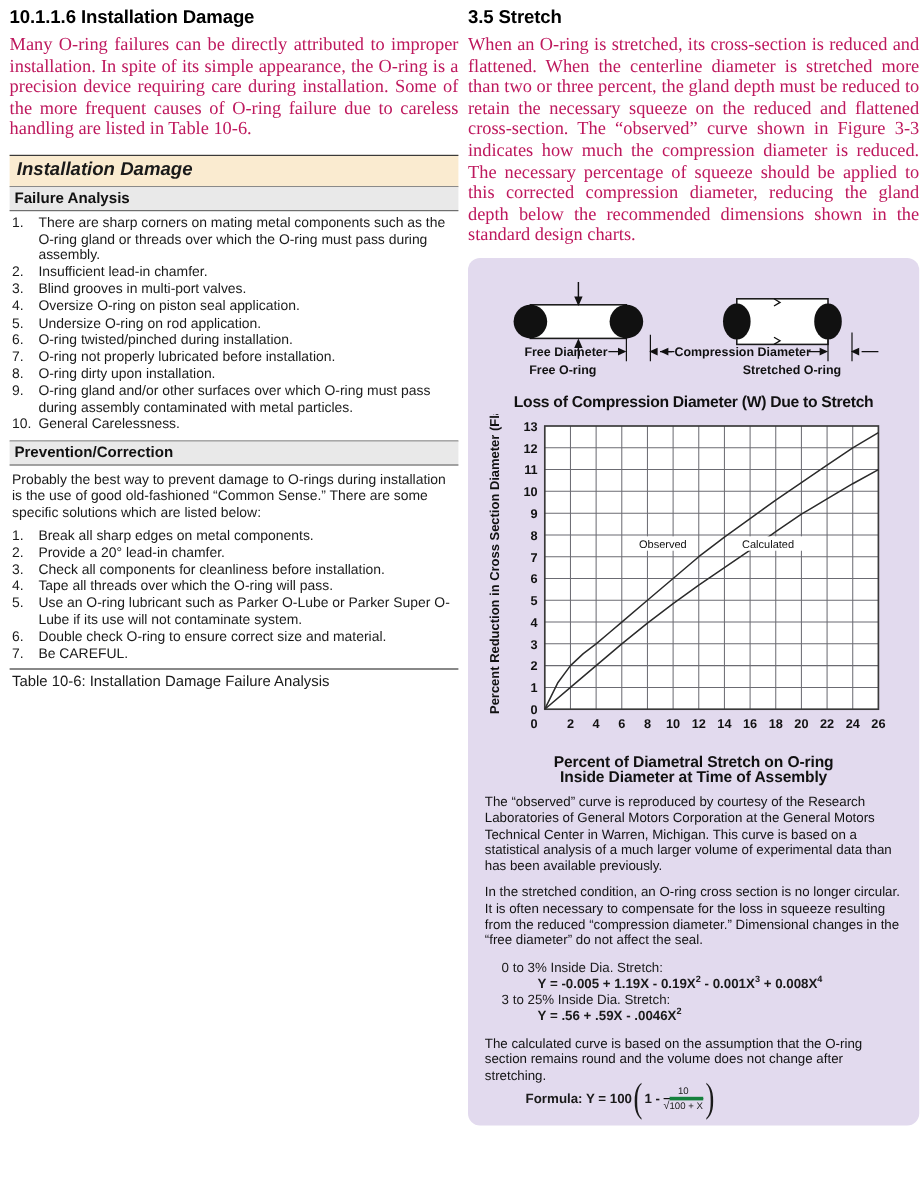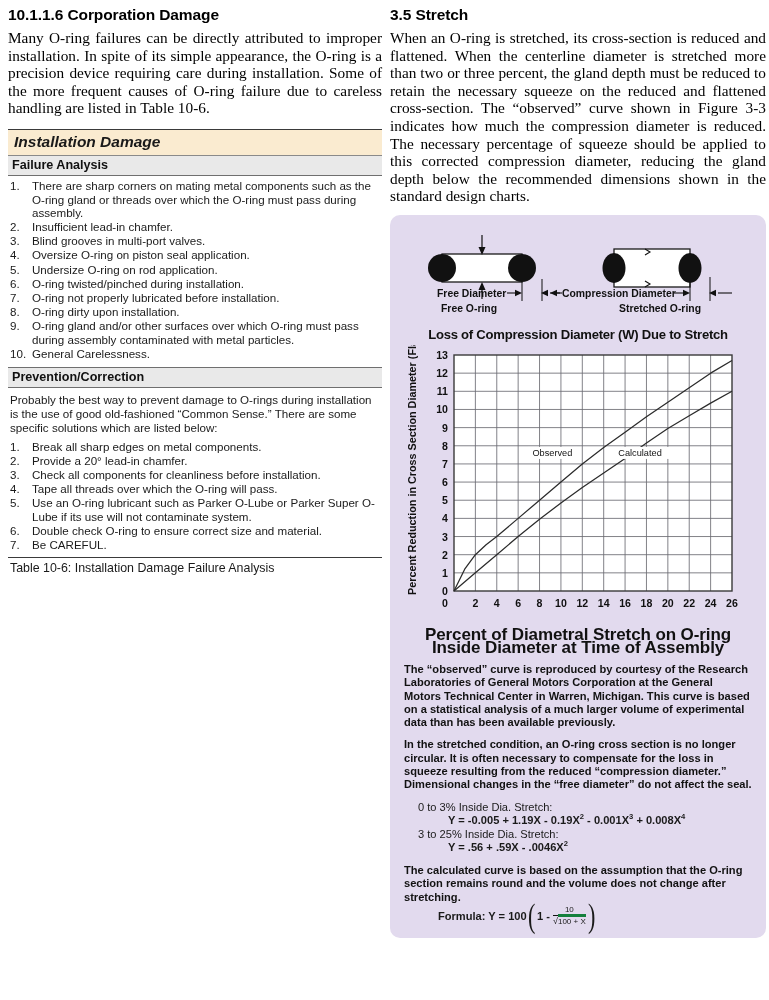--- a/index.html
+++ b/index.html
@@ -37,21 +37,21 @@
     font-size: 15.5px;
     letter-spacing: -0.1px;
     margin: 0 0 5px 0;
     color: #000;
   }
   .serif-body {
     font-family: "Liberation Serif", serif;
     font-size: 15.3px;
     line-height: 17.6px;
     text-align: justify;
-    color: #000000;
+    color: #be185d;
     margin: 0;
   }
   .col-right .serif-body { text-align: justify; }
 
   
   .tbl {
     margin-top: 12px;
     width: 100%;
   }
   .tbl-title {
@@ -131,36 +131,35 @@
     color: #111;
     margin: 2px 0 3px 0;
     letter-spacing: -0.25px;
   }
 
   .chart-wrap { width: 352px; margin: 0 auto; }
   .chart-svg { display: block; }
 
   .xaxis-title {
     text-align: center;
-    font-size: 17px;
+    font-size: 13px;
     font-weight: bold;
     line-height: 13px;
     margin-top: 1px;
     color: #111;
     letter-spacing: -0.1px;
   }
 
   
   .notes { margin-top: 9px; padding: 0 4px; }
   .notes p {
     font-size: 11.1px;
     line-height: 13.3px;
     margin: 0 0 9px 0;
     color: #121212;
-    font-weight: bold;
   }
   .notes p:last-child { margin-bottom: 0; }
   .formula-line {
     font-size: 11.1px;
     line-height: 13.6px;
     margin: 0;
   }
   .ind1 { padding-left: 14px; }
   .ind2 { padding-left: 44px; font-weight: bold; }
   .blk { margin-bottom: 9px; }
@@ -194,21 +193,21 @@
   .frac .numr { font-size: 8px; padding-bottom: 1px; }
   .frac .bar { width: 100%; height: 1px; background: #111; }
   .frac .denr { font-size: 8px; padding-top: 1px; white-space: nowrap; }
   .radic { font-size: 9px; }
 </style>
 </head>
 <body>
 
 <div class="col-left">
 
-  <h2 class="sec-head">10.1.1.6 Corporation Damage</h2>
+  <h2 class="sec-head">10.1.1.6 Installation Damage</h2>
 
   <p class="serif-body">Many O-ring failures can be directly attributed to improper installation. In spite of its simple appearance, the O-ring is a precision device requiring care during installation. Some of the more frequent causes of O-ring failure due to careless handling are listed in Table 10-6.</p>
 
   <div class="tbl">
 
     <div class="tbl-title">Installation Damage</div>
 
     <div class="tbl-sub">Failure Analysis</div>
 
     <div class="tbl-body">

